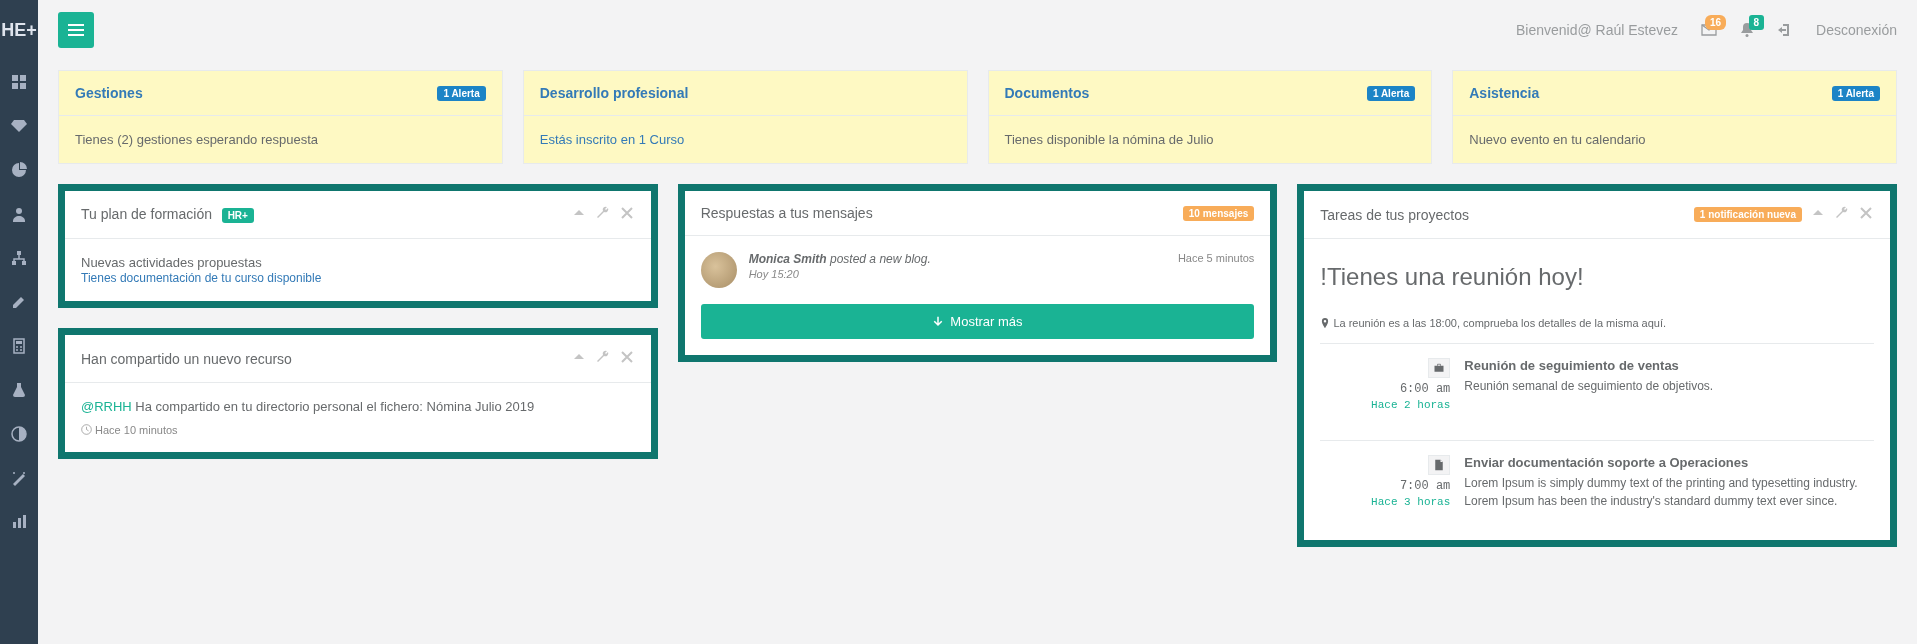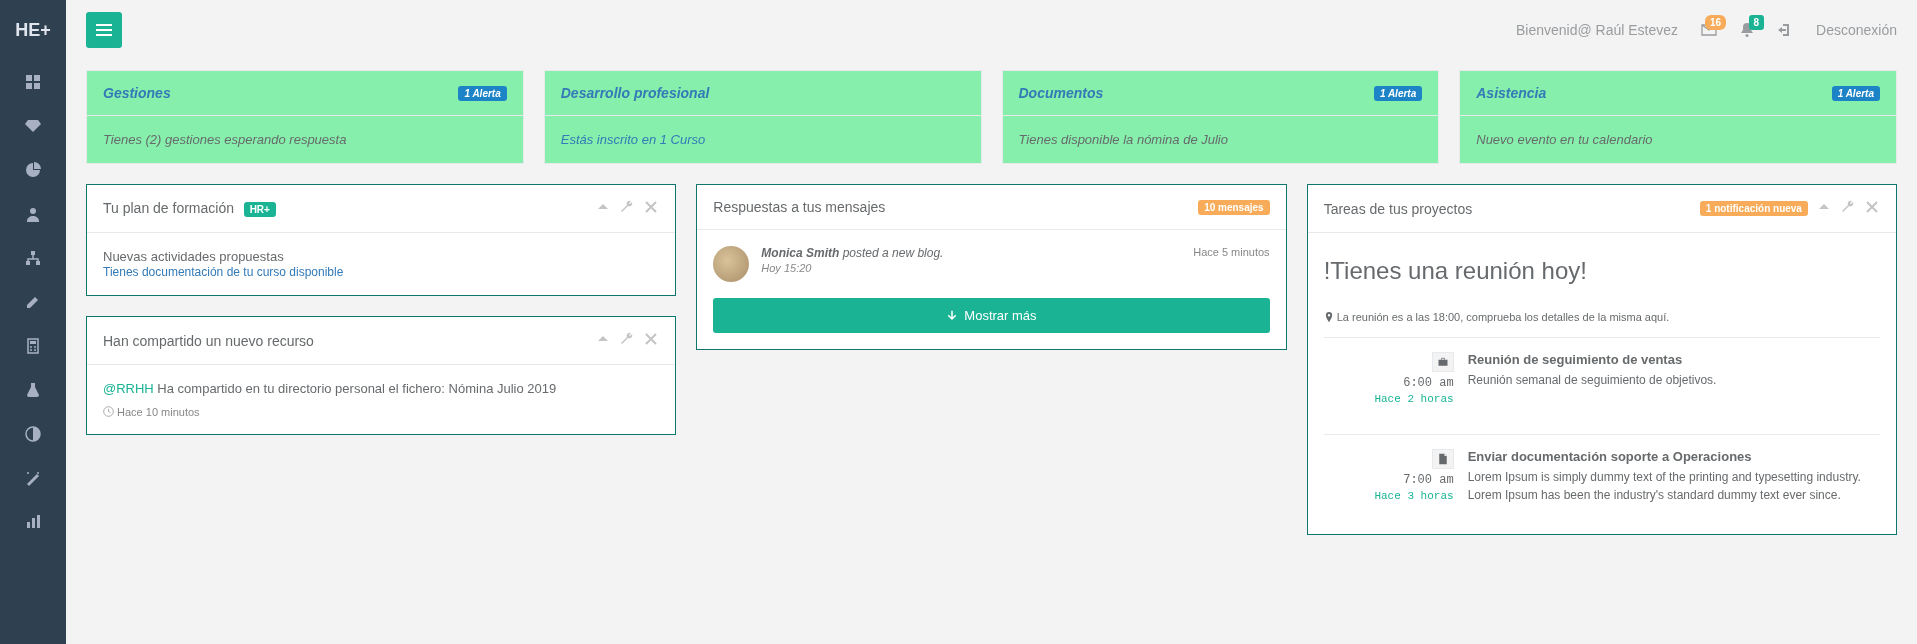--- a/index.html
+++ b/index.html
@@ -1,20 +1,20 @@
 <!DOCTYPE html>
 <html><head>
 <meta charset="utf-8">
 <style>
 * { margin: 0; padding: 0; box-sizing: border-box; }
 body { font-family: "Helvetica Neue", Helvetica, Arial, sans-serif; font-size: 13px; background: #f3f3f4; color: #676a6c; }
 .app { display: flex; min-height: 100vh; }
 
 
-.sidebar { width: 66px; background: #2f4050; color: #a7b1c2; display: flex; flex-direction: column; }
+.sidebar { width: 38px; background: #2f4050; color: #a7b1c2; display: flex; flex-direction: column; }
 .sidebar .brand { height: 60px; display: flex; align-items: center; justify-content: center; font-weight: 600; font-size: 18px; color: #dfe4ed; background: #2f4050; }
 .sidebar .nav-item { height: 44px; display: flex; align-items: center; justify-content: center; cursor: pointer; color: #a7b1c2; }
 
 
 .main { flex: 1; display: flex; flex-direction: column; }
 .topbar { height: 60px; background: #f3f3f4; display: flex; align-items: center; padding: 0 20px; }
 .menu-toggle { width: 36px; height: 36px; background: #1ab394; color: #fff; border-radius: 3px; display: flex; align-items: center; justify-content: center; cursor: pointer; font-size: 18px; }
 .search-input { flex: 0 1 400px; margin-left: 16px; border: none; background: transparent; font-size: 14px; color: #676a6c; outline: none; font-style: italic; }
 .topbar .spacer { flex: 1; }
 .welcome { color: #999c9e; font-size: 14px; margin-right: 12px; }
@@ -22,39 +22,39 @@
 .badge { position: absolute; top: 2px; right: 0px; font-size: 10px; font-weight: 600; padding: 2px 5px; border-radius: 3px; color: #fff; }
 .badge.orange { background: #f8ac59; border-radius: 6px; }
 .badge.green { background: #1ab394; }
 .logout { color: #999c9e; font-size: 14px; margin-left: 12px; cursor: pointer; }
 
 
 .content { flex: 1; padding: 10px 20px 20px; }
 
 
 .cards { display: flex; gap: 20px; }
-.card { flex: 1; background: #86efac; border: 1px solid #e7eaec; font-style: italic; }
+.card { flex: 1; background: #fef9c3; border: 1px solid #e7eaec; }
 .card-head { padding: 14px 16px; display: flex; align-items: center; justify-content: space-between; }
 .card-title-link { color: #337ab7; font-weight: 600; font-size: 14px; cursor: pointer; }
 .card-divider { height: 1px; background: #e7eaec; }
 .card-body { padding: 16px; font-size: 13px; color: #676a6c; }
 
 .label { display: inline-block; font-size: 10px; font-weight: 600; padding: 2px 6px; border-radius: 3px; color: #fff; }
 .label.primary { background: #1c84c6; }
 .label.warning { background: #f8ac59; }
 .label.success { background: #1ab394; }
 
 
 .panels { display: flex; gap: 20px; margin-top: 20px; align-items: flex-start; }
 .col { display: flex; flex-direction: column; gap: 20px; }
 .col-left { flex: 0 0 calc(33.333% - 13.333px); }
 .col-mid { flex: 0 0 calc(33.333% - 13.333px); }
 .col-right { flex: 0 0 calc(33.333% - 13.333px); }
 
-.panel { background: #fff; border: 1px solid #0f766e; }
+.panel { background: #fff; border: 7px solid #0f766e; }
 .panel-head { padding: 14px 16px; display: flex; align-items: center; justify-content: space-between; border-bottom: 1px solid #e7eaec; }
 .panel-title { font-size: 14px; color: #676a6c; }
 .panel-tools { display: flex; gap: 8px; color: #c4c4c4; }
 .panel-tools .tool { cursor: pointer; }
 .panel-body { padding: 16px; }
 
 .feed-item { display: flex; gap: 12px; }
 .avatar { width: 36px; height: 36px; border-radius: 50%; background: #c9af8a; background: radial-gradient(circle at 40% 40%, #d9c29b 0%, #a88e66 100%); }
 .feed-text { font-size: 12px; color: #676a6c; font-style: italic; }
 .feed-text strong { color: #676a6c; }

